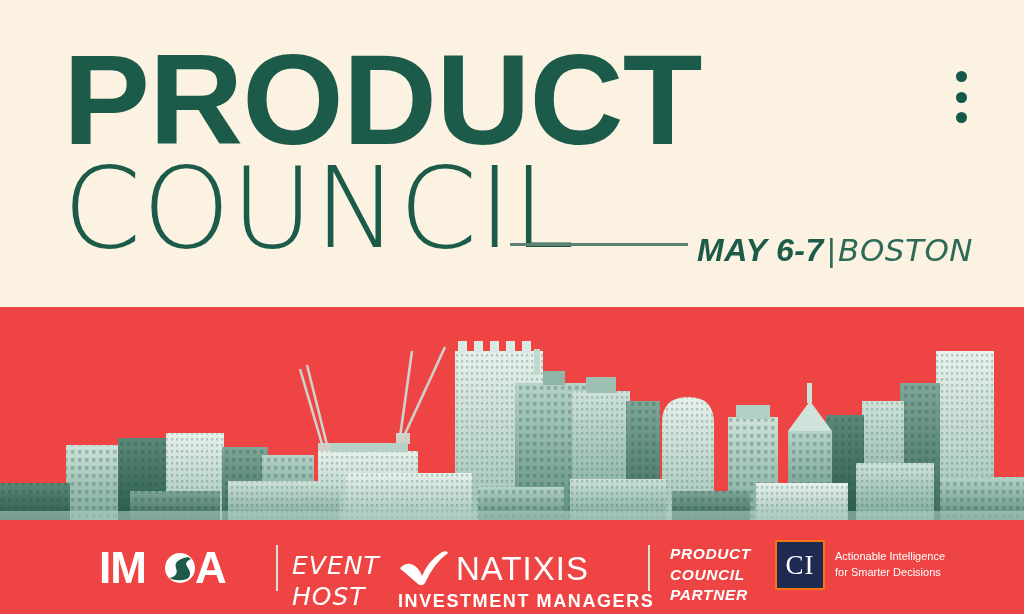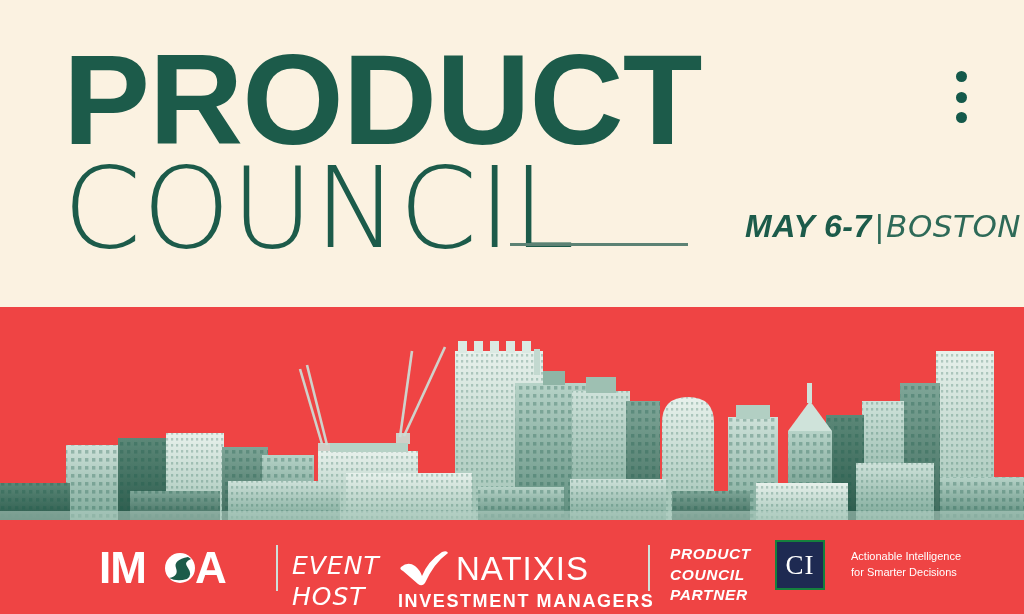--- a/index.html
+++ b/index.html
@@ -62,24 +62,23 @@
     left: 510px;
     top: 243px;
     width: 178px;
     height: 3px;
     background: #5C8274;
   }
 
   .date-line {
     position: absolute;
     left: 697px;
-    top: 208px;
+    top: 232px;
     white-space: nowrap;
     color: #1C5B4A;
-    margin-left: 48px;
   }
   .date-line .d-main {
     font-family: "Liberation Sans", sans-serif;
     font-weight: bold;
     font-style: italic;
     font-size: 32px;
     letter-spacing: 0.5px;
     color: #1C5B4A;
   }
   .date-line .d-sep {
@@ -241,38 +240,37 @@
     left: 775px;
     top: 540px;
     display: flex;
     align-items: center;
     gap: 10px;
   }
   #ci-mark {
     width: 50px;
     height: 50px;
     background: #1E2A52;
-    border: 2px solid #15803d;
+    border: 2px solid #f97316;
     box-sizing: border-box;
     display: flex;
     align-items: center;
     justify-content: center;
     font-family: "Liberation Serif", serif;
     font-weight: normal;
     font-size: 27px;
     letter-spacing: 1px;
     color: #ffffff;
   }
   #ci-tagline {
     font-family: "Liberation Sans", sans-serif;
     font-size: 11px;
     line-height: 1.45;
     color: #ffffff;
     white-space: nowrap;
-    margin-left: 16px;
   }
 </style>
 </head>
 <body>
 
 <div id="banner">
 
   <div id="hero">
 
     <div class="title-product">PRODUCT</div>

